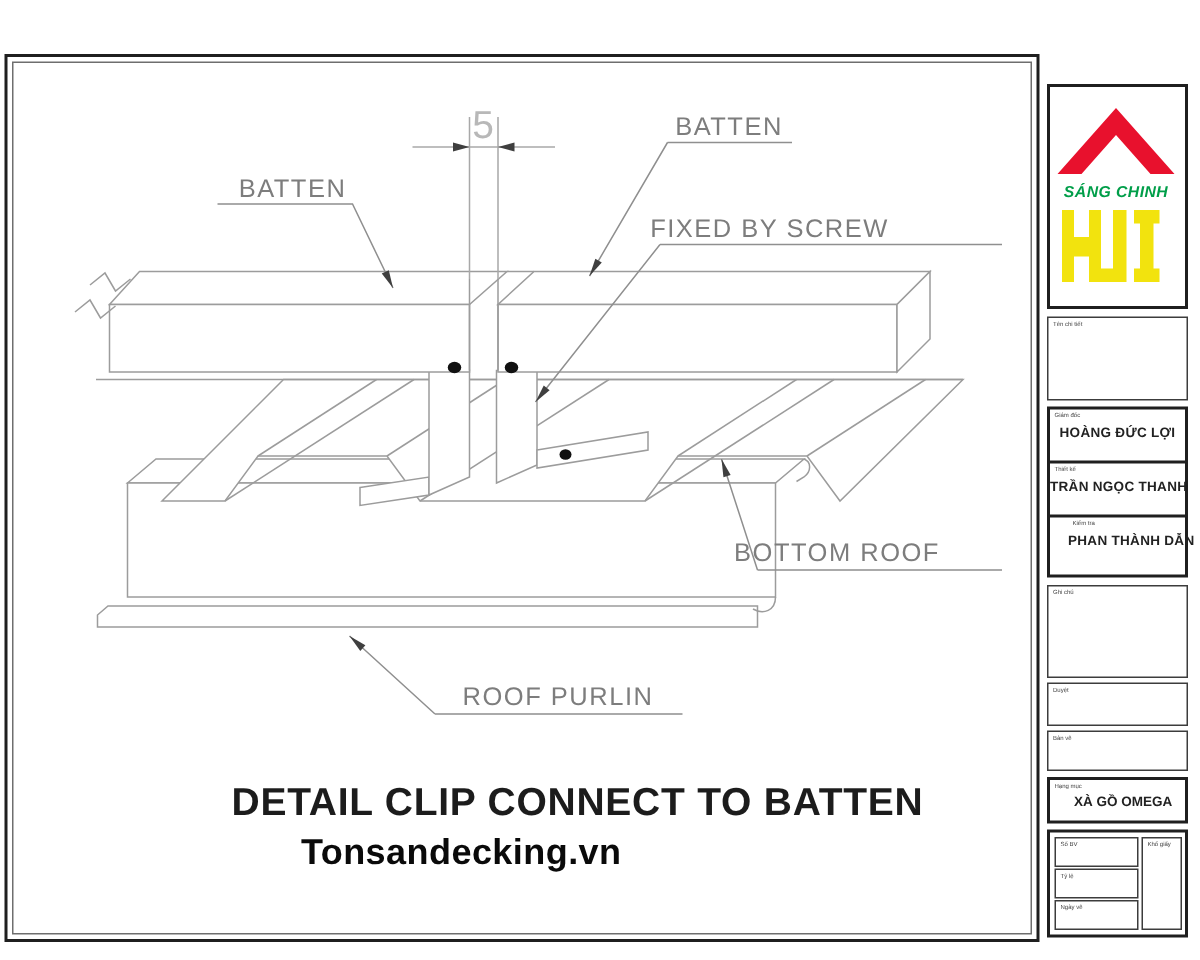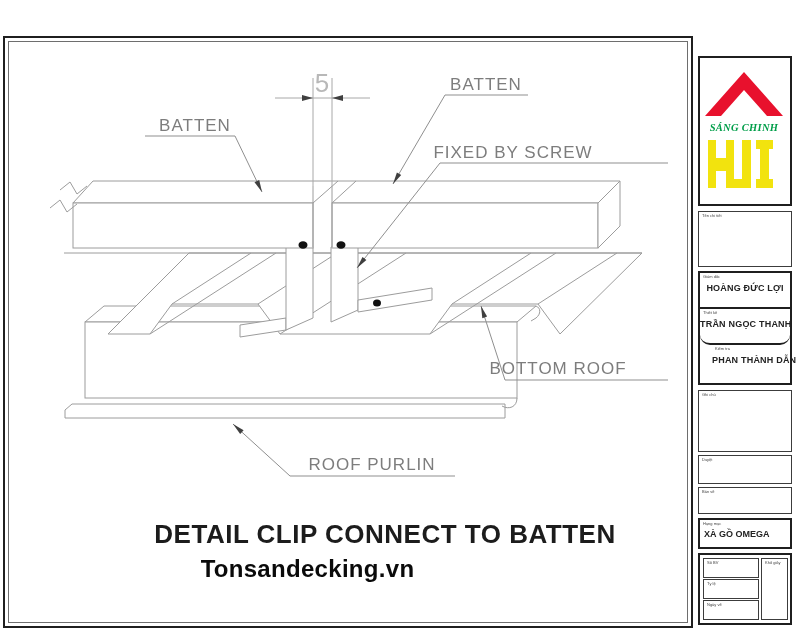--- a/index.html
+++ b/index.html
@@ -33,21 +33,21 @@
   .tb-label{
     font-size:4px;color:#444;line-height:1;padding:2px 0 0 3px;
     white-space:nowrap;overflow:hidden;
   }
   .tb-value{
     text-align:center;font-size:9px;font-weight:600;color:#222;
     letter-spacing:.2px;margin-top:4px;white-space:nowrap;
   }
   .tb-value-left{
     text-align:left;font-size:9px;font-weight:600;color:#222;
-    padding-left:4px;margin-top:3px;white-space:nowrap;
+    padding-left:16px;margin-top:3px;white-space:nowrap;
   }
   .tb-row{position:relative;box-sizing:border-box;border-bottom:2px solid #1f1f1f;}
   .tb-row:last-child{border-bottom:none;padding-left:12px;}
   .grid-cell{position:absolute;box-sizing:border-box;border:1px solid #3c3c3c;background:#fff;}
 </style>
 </head>
 <body>
 
 <div class="frame">
   <div class="frame-inner"></div>
@@ -130,21 +130,21 @@
     <text x="486" y="90" text-anchor="middle">BATTEN</text>
     <text x="513" y="158" text-anchor="middle">FIXED  BY SCREW</text>
     <text x="558" y="374" text-anchor="middle">BOTTOM ROOF</text>
     <text x="372" y="470" text-anchor="middle">ROOF PURLIN</text>
   </g>
 </svg>
 
 <div class="main-title">DETAIL CLIP CONNECT TO BATTEN</div>
 <div class="watermark">Tonsandecking.vn</div>
 
-<div class="tb tb-thick" style="left:698px;top:56px;width:94px;height:150px;font-family:Liberation Serif, serif;">
+<div class="tb tb-thick" style="left:698px;top:56px;width:94px;height:150px;">
   <svg width="90" height="146" viewBox="0 0 90 146">
     <polygon points="5,58 44,14 83,58 67,58 44,32 21,58" fill="#e8112d"></polygon>
     <text x="44" y="73" text-anchor="middle" font-size="10.5" font-weight="bold" font-style="italic" fill="#009e49" letter-spacing=".3">SÁNG CHINH</text>
     <g fill="#f2e30e">
       <rect x="8" y="82" width="8" height="48"></rect>
       <rect x="26" y="82" width="8" height="48"></rect>
       <rect x="16" y="100" width="10" height="13"></rect>
       <rect x="42" y="82" width="9" height="48"></rect>
       <rect x="33" y="121" width="9" height="9"></rect>
       <rect x="60" y="82" width="9" height="48"></rect>
@@ -157,21 +157,21 @@
 <div class="tb tb-thin" style="left:698px;top:211px;width:94px;height:56px;">
   <div class="tb-label">Tên chi tiết</div>
   <div class="tb-value"></div>
 </div>
 
 <div class="tb tb-thick" style="left:698px;top:271px;width:94px;height:114px;">
   <div class="tb-row" style="height:36px;">
     <div class="tb-label">Giám đốc</div>
     <div class="tb-value">HOÀNG ĐỨC LỢI</div>
   </div>
-  <div class="tb-row" style="height:36px;border-radius:10px;">
+  <div class="tb-row" style="height:36px;">
     <div class="tb-label">Thiết kế</div>
     <div class="tb-value">TRẦN NGỌC THANH</div>
   </div>
   <div class="tb-row" style="height:36px;">
     <div class="tb-label">Kiểm tra</div>
     <div class="tb-value">PHAN THÀNH DẪN</div>
   </div>
 </div>
 
 <div class="tb tb-thin" style="left:698px;top:390px;width:94px;height:62px;">

